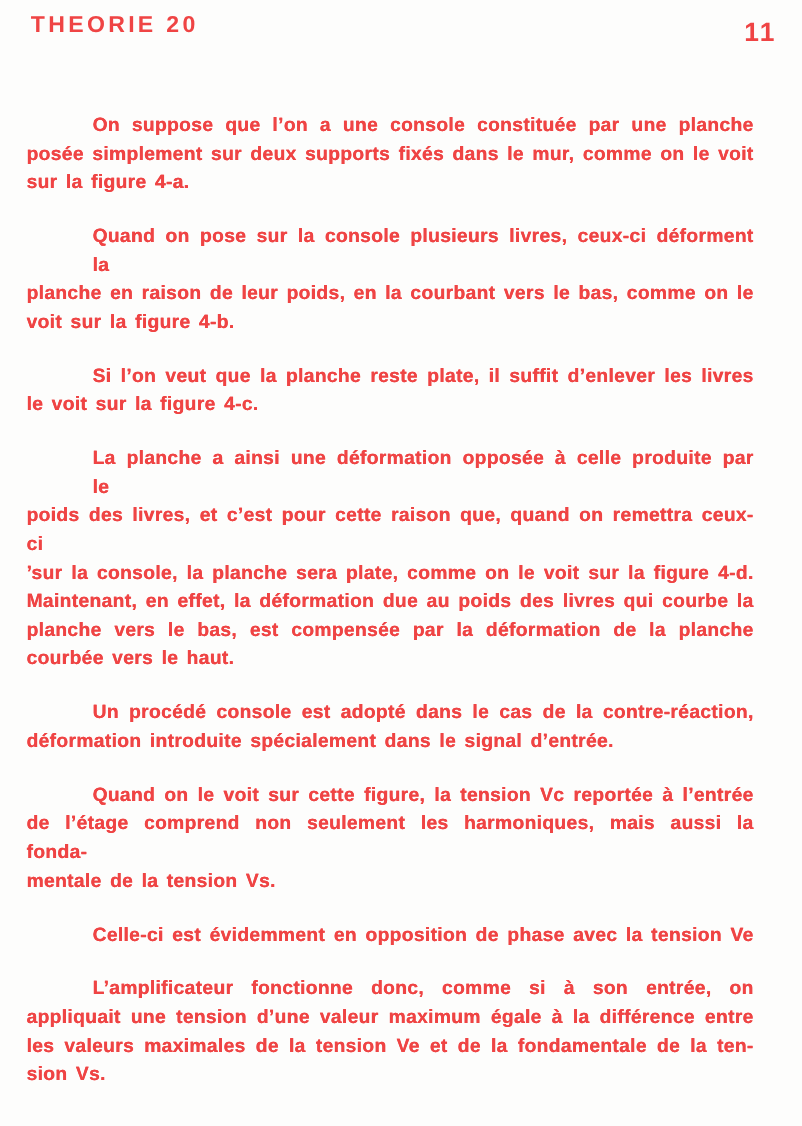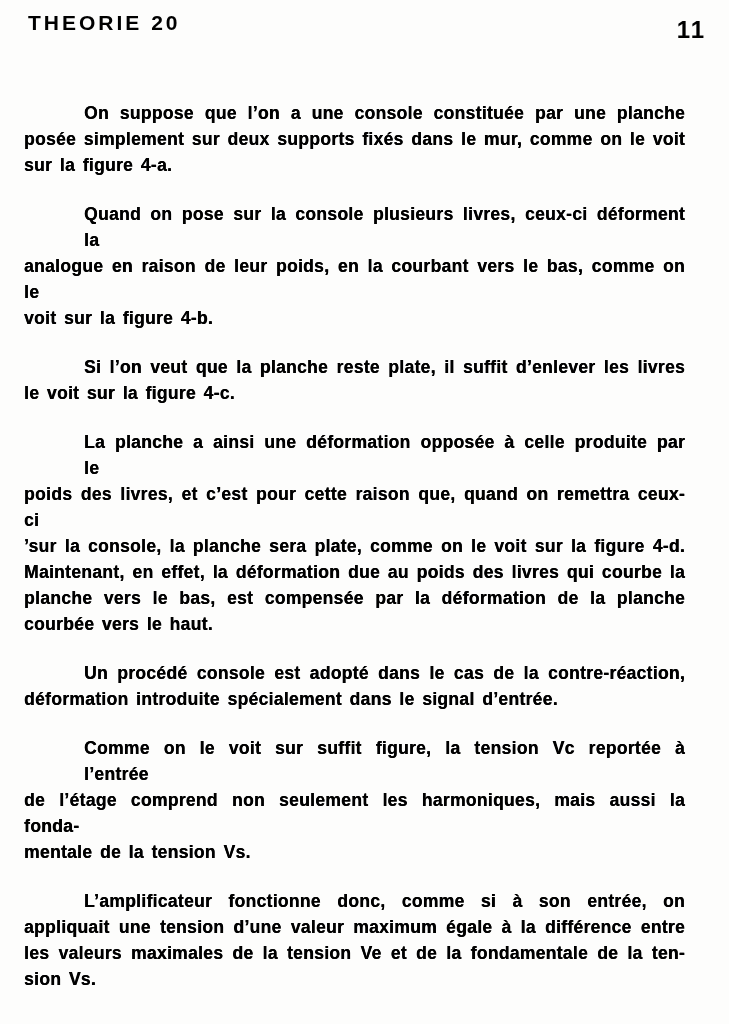--- a/index.html
+++ b/index.html
@@ -53,56 +53,57 @@
   .line.first {
     padding-left: 60px;
   }
   .line.last {
     text-align-last: left;
   }
 </style>
 </head>
 <body>
 
-<div class="page" style="background: rgb(253, 253, 252); color: #000000;">
+<div class="page" style="background: rgb(253, 253, 252); color: #ef4444;">
   <div class="header-title">THEORIE 20</div>
   <div class="page-number">11</div>
   <div class="content">
       <div class="para">
         <div class="line first">On suppose que l’on a une console constituée par une planche</div>
         <div class="line">posée simplement sur deux supports fixés dans le mur, comme on le voit</div>
         <div class="line last">sur la figure 4-a.</div>
       </div>
       <div class="para">
         <div class="line first">Quand on pose sur la console plusieurs livres, ceux-ci déforment la</div>
-        <div class="line">analogue en raison de leur poids, en la courbant vers le bas, comme on le</div>
+        <div class="line">planche en raison de leur poids, en la courbant vers le bas, comme on le</div>
         <div class="line last">voit sur la figure 4-b.</div>
       </div>
       <div class="para">
         <div class="line first">Si l’on veut que la planche reste plate, il suffit d’enlever les livres</div>
         <div class="line last">le voit sur la figure 4-c.</div>
       </div>
       <div class="para">
         <div class="line first">La planche a ainsi une déformation opposée à celle produite par le</div>
         <div class="line">poids des livres, et c’est pour cette raison que, quand on remettra ceux-ci</div>
         <div class="line">’sur la console, la planche sera plate, comme on le voit sur la figure 4-d.</div>
         <div class="line">Maintenant, en effet, la déformation due au poids des livres qui courbe la</div>
         <div class="line">planche vers le bas, est compensée par la déformation de la planche</div>
         <div class="line last">courbée vers le haut.</div>
       </div>
       <div class="para">
         <div class="line first">Un procédé console est adopté dans le cas de la contre-réaction,</div>
         <div class="line last">déformation introduite spécialement dans le signal d’entrée.</div>
       </div>
       <div class="para">
-        <div class="line first">Comme on le voit sur suffit figure, la tension Vc reportée à l’entrée</div>
+        <div class="line first">Quand on le voit sur cette figure, la tension Vc reportée à l’entrée</div>
         <div class="line">de l’étage comprend non seulement les harmoniques, mais aussi la fonda-</div>
         <div class="line last">mentale de la tension Vs.</div>
       </div>
       <div class="para">
+        <div class="line first">Celle-ci est évidemment en opposition de phase avec la tension Ve</div>
       </div>
       <div class="para">
         <div class="line first">L’amplificateur fonctionne donc, comme si à son entrée, on</div>
         <div class="line">appliquait une tension d’une valeur maximum égale à la différence entre</div>
         <div class="line">les valeurs maximales de la tension Ve et de la fondamentale de la ten-</div>
         <div class="line last">sion Vs.</div>
       </div>
     </div>
 </div>
 

